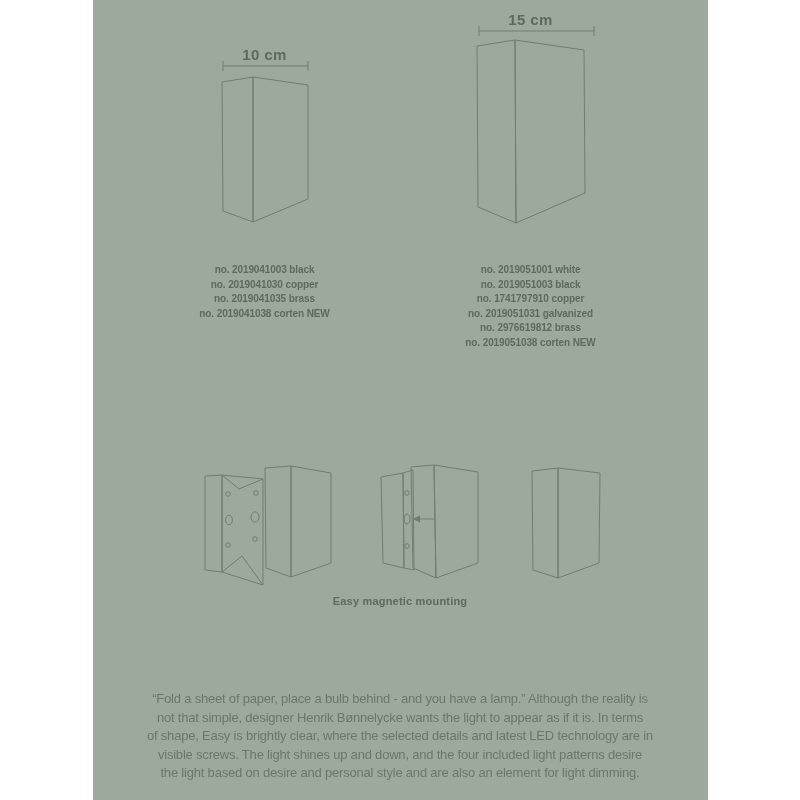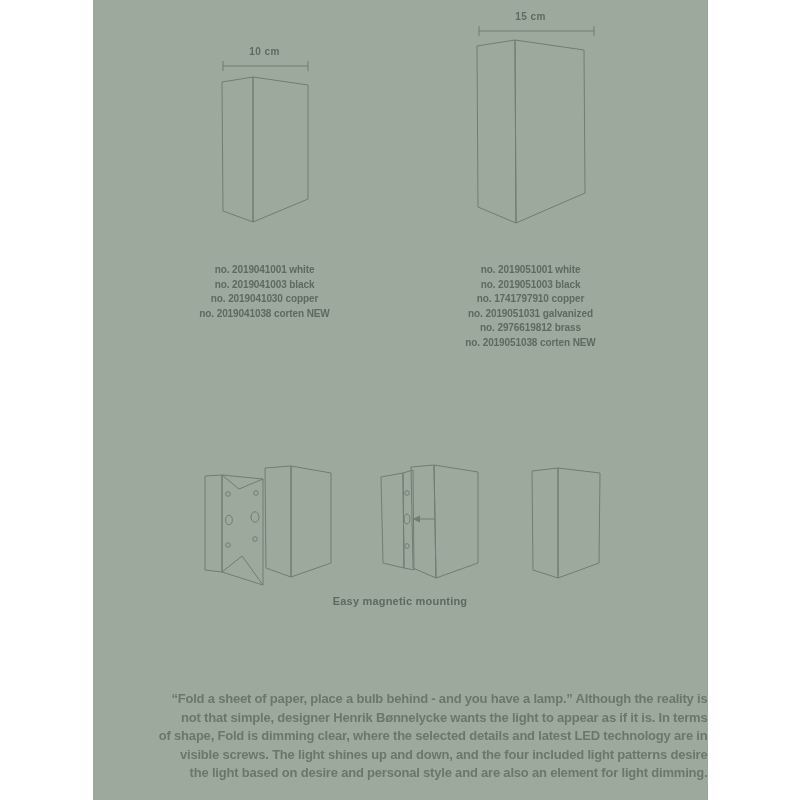--- a/index.html
+++ b/index.html
@@ -32,34 +32,34 @@
     fill:none;stroke:var(--line);stroke-width:1;
   }
   .drawing-layer .arrowhead{fill:var(--line);stroke:none;}
   .label{
     position:absolute;
     font-weight:bold;
     color:var(--text);
     text-align:center;
   }
   .badge-label{left:32px;top:31px;width:280px;font-size:11px;letter-spacing:.6px;}
-  .size-label{font-size:10px;letter-spacing:.4px;}
+  .size-label{font-size:15px;letter-spacing:.4px;}
   .size-left{left:32px;top:46px;width:280px;}
   .size-right{left:298px;top:11px;width:280px;}
   .product-list{
     position:absolute;top:263px;width:280px;
     font-weight:bold;font-size:10px;letter-spacing:-0.1px;
     color:var(--text);text-align:center;line-height:14.5px;
   }
   .product-list-left{left:32px;}
   .product-list-right{left:298px;}
   .mount-caption{left:0;top:595px;width:615px;font-size:11px;letter-spacing:.2px;}
   .paragraph{
     position:absolute;left:0;top:690px;width:615px;
-    text-align:right;font-weight:bold;
+    text-align:center;font-weight:normal;
     font-size:13px;letter-spacing:-0.2px;line-height:18.5px;
     color:var(--paragraph-text);
   }
   .paragraph div{white-space:nowrap;}
 </style>
 </head>
 <body>
 
 <div class="page">
 
@@ -117,38 +117,38 @@
     <g>
       <path d="M439,471 L465,468 L465,578 L440,570 Z"></path>
       <path d="M465,468 L507,473 L506,563 L465,578 Z"></path>
     </g>
   </svg>
 
   <div class="label size-label size-left">10 cm</div>
   <div class="label size-label size-right">15 cm</div>
 
   <div class="product-list product-list-left">
-    <div>no. 2019041001 white</div>
     <div>no. 2019041003 black</div>
     <div>no. 2019041030 copper</div>
+    <div>no. 2019041035 brass</div>
     <div>no. 2019041038 corten NEW</div>
   </div>
 
   <div class="product-list product-list-right">
     <div>no. 2019051001 white</div>
     <div>no. 2019051003 black</div>
     <div>no. 1741797910 copper</div>
     <div>no. 2019051031 galvanized</div>
     <div>no. 2976619812 brass</div>
     <div>no. 2019051038 corten NEW</div>
   </div>
 
   <div class="label mount-caption">Easy magnetic mounting</div>
 
   <div class="paragraph">
     <div>“Fold a sheet of paper, place a bulb behind - and you have a lamp.” Although the reality is</div>
     <div>not that simple, designer Henrik Bønnelycke wants the light to appear as if it is. In terms</div>
-    <div>of shape, Fold is dimming clear, where the selected details and latest LED technology are in</div>
+    <div>of shape, Easy is brightly clear, where the selected details and latest LED technology are in</div>
     <div>visible screws. The light shines up and down, and the four included light patterns desire</div>
     <div>the light based on desire and personal style and are also an element for light dimming.</div>
   </div>
 
 </div>
 
 </body></html>

